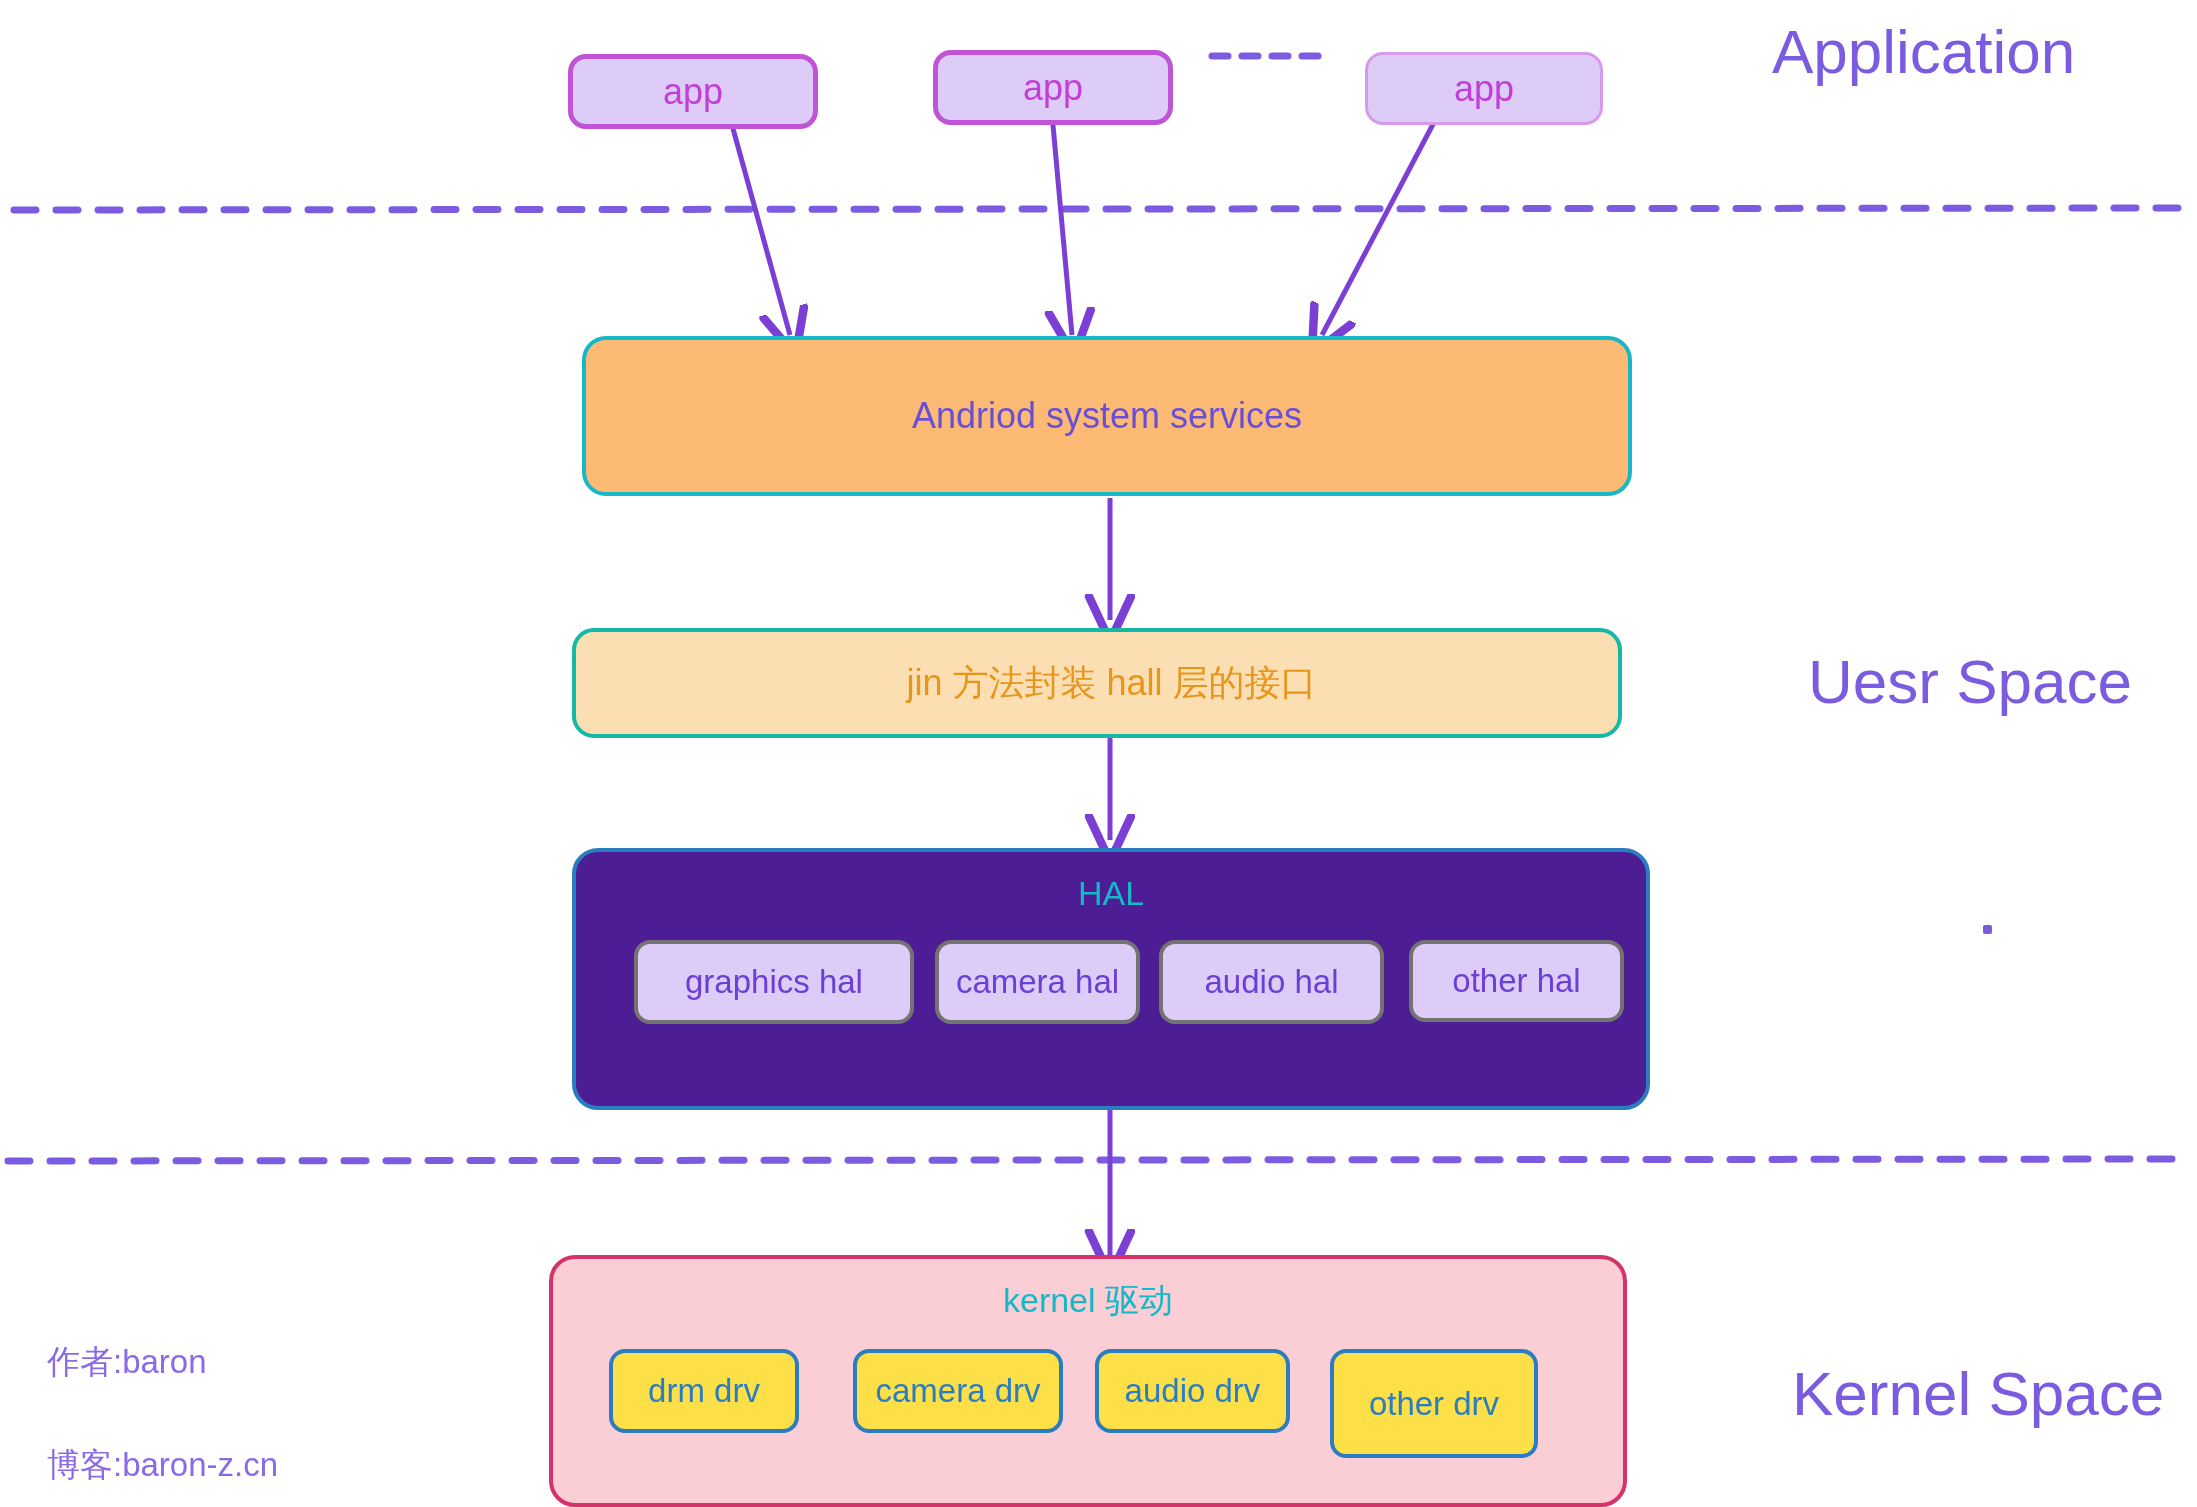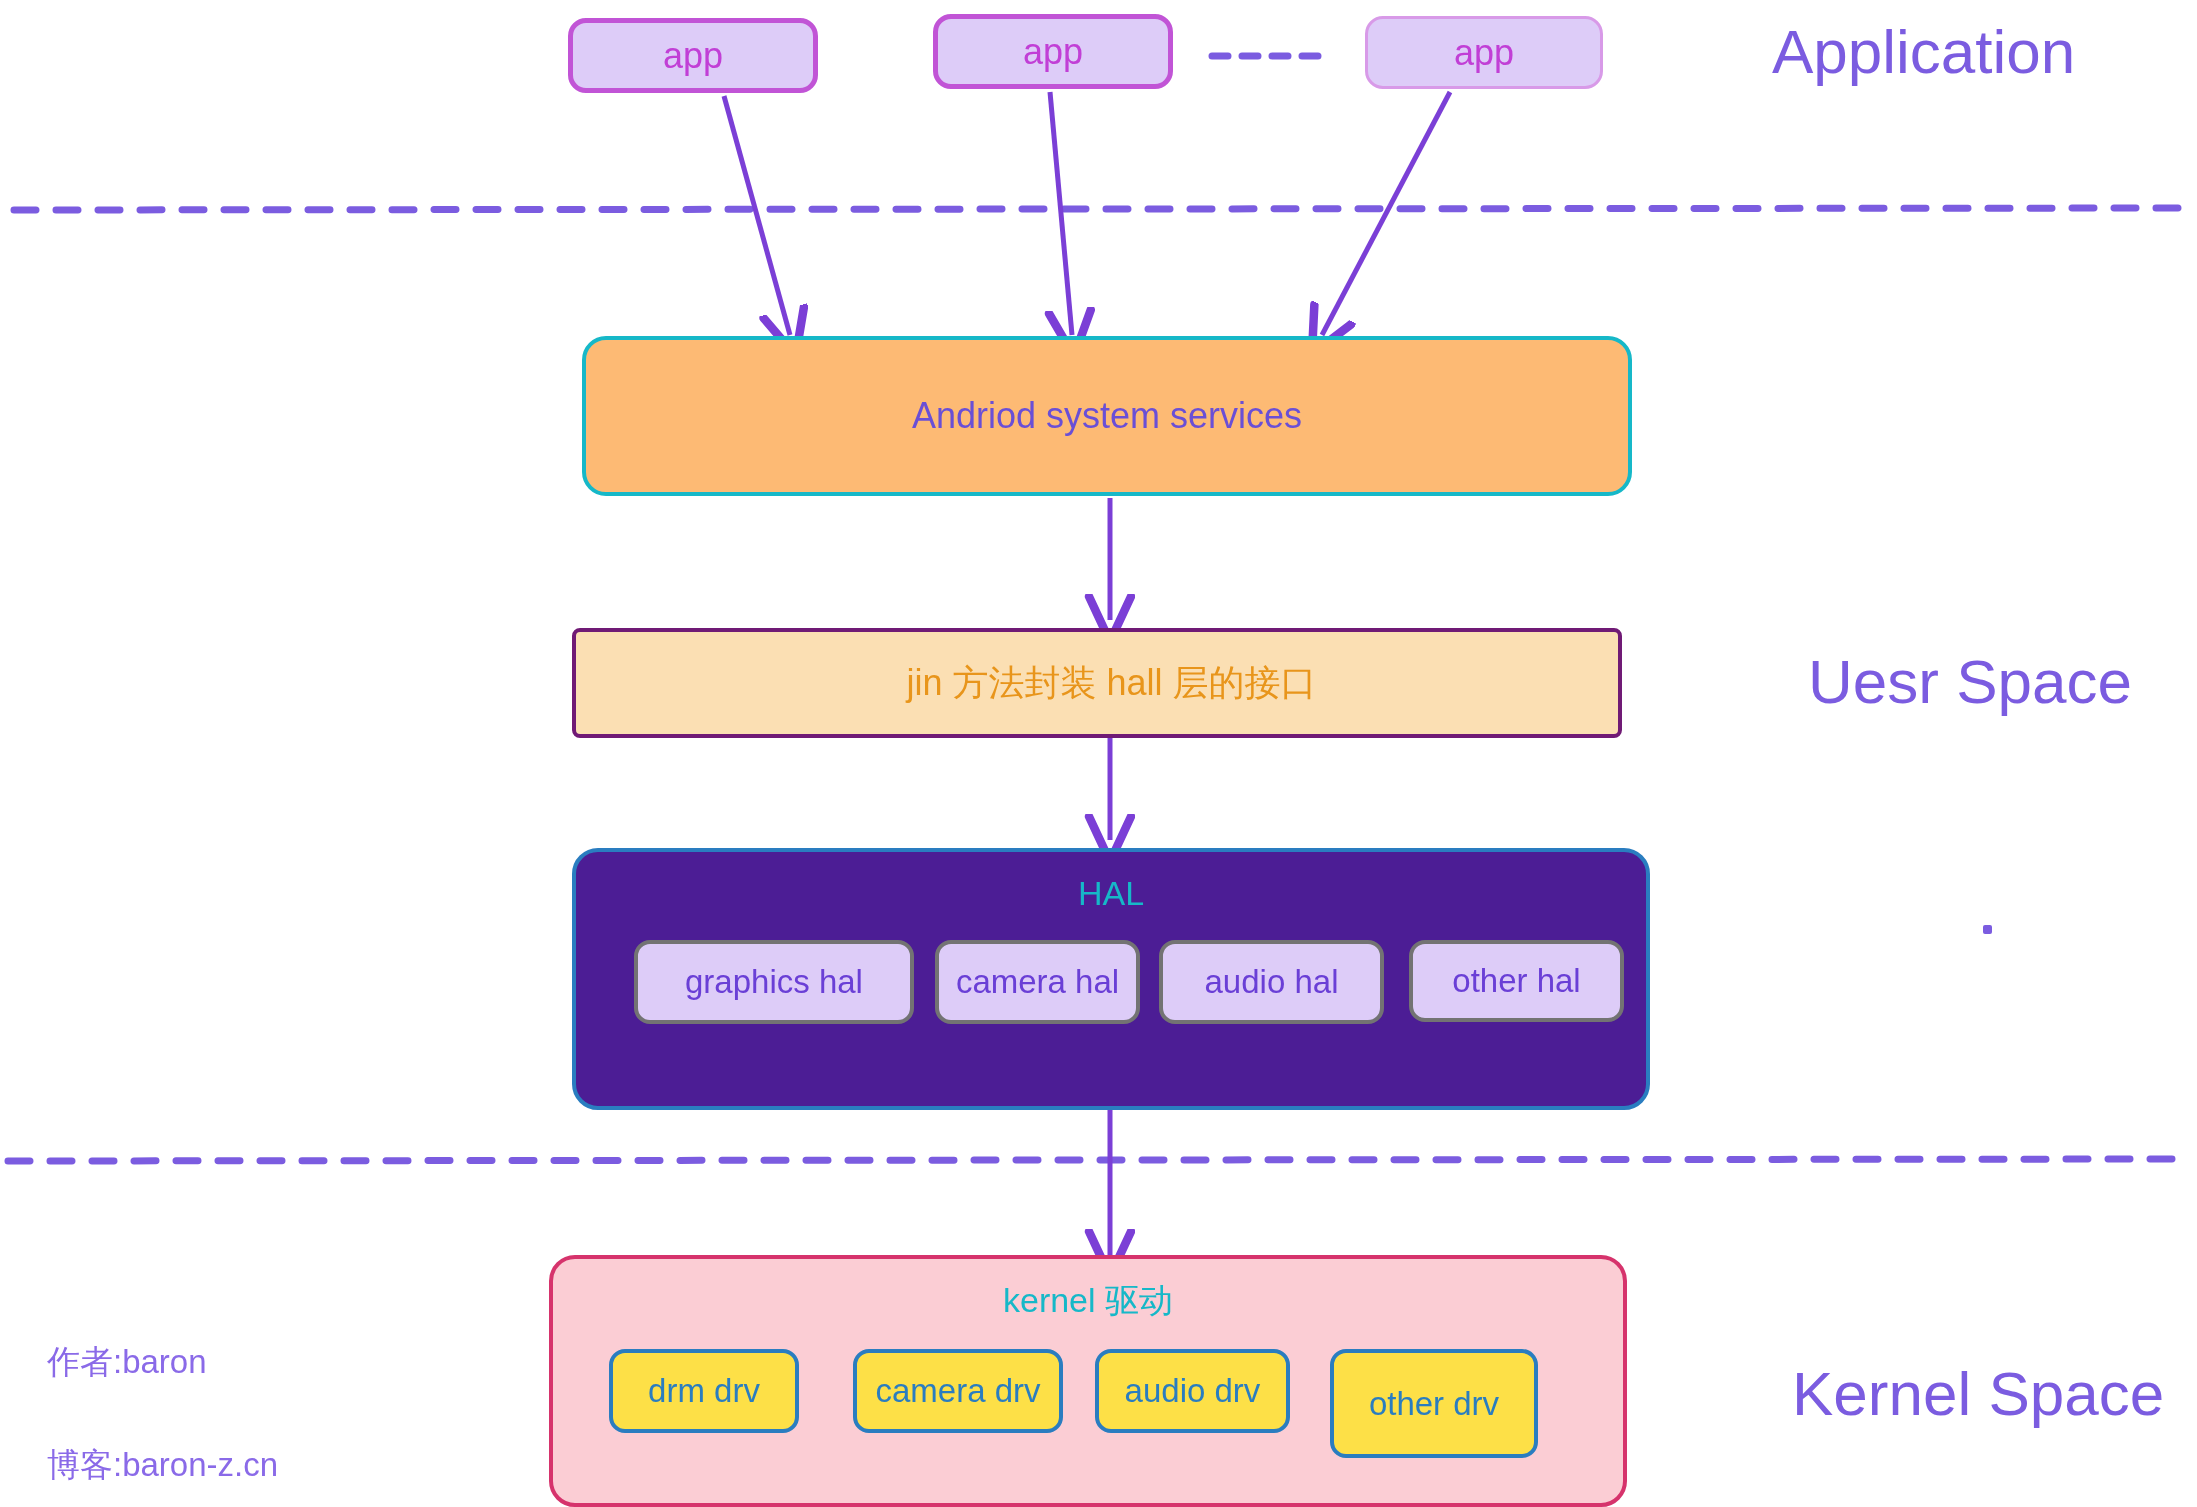--- a/index.html
+++ b/index.html
@@ -30,39 +30,40 @@
     line-height: 1.15;
   }
 
   
   .app-box {
     background: #ddccf8;
     border: 5px solid #c154d6;
     border-radius: 18px;
     color: #c13fd6;
     font-size: 36px;
+    margin-top: 36px;
   }
   .app-box.faded {
     border: 3px solid #d89ae8;
   }
 
   
   .services-box {
     background: #fdba74;
     border: 4px solid #16b8c8;
     border-radius: 24px;
     color: #6a4fd6;
     font-size: 36px;
   }
 
   
   .jni-box {
     background: #fbdfb3;
-    border: 4px solid #701a75;
-    border-radius: 8px;
+    border: 4px solid #14b8a6;
+    border-radius: 22px;
     color: #e8951b;
     font-size: 36px;
     padding-left: 29px;
   }
 
   
   .hal-box {
     background: #4c1d95;
     border: 4px solid #2a7dc0;
     border-radius: 26px;

